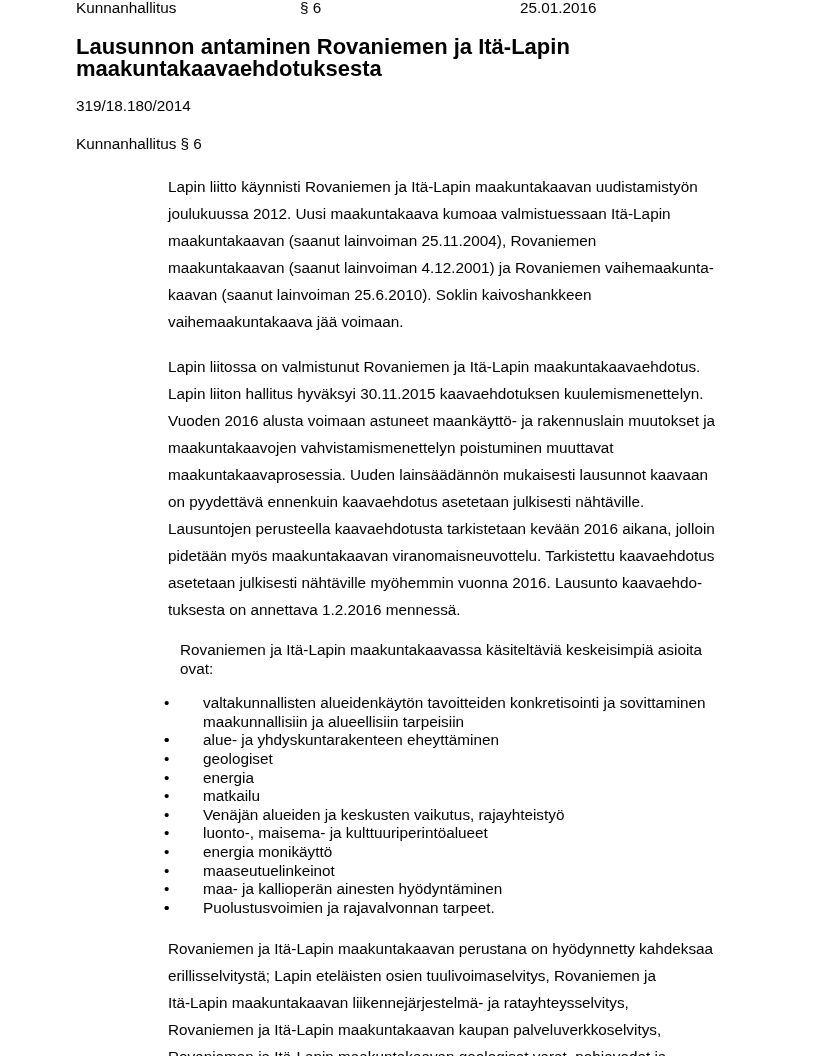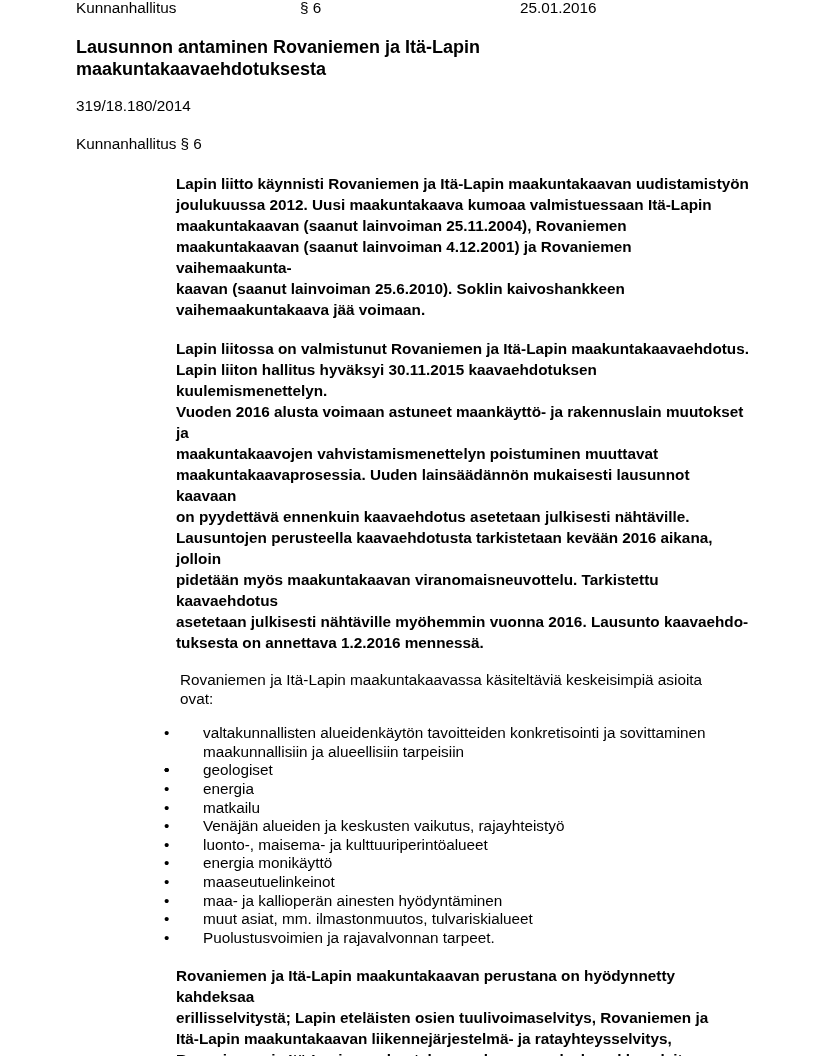--- a/index.html
+++ b/index.html
@@ -7,26 +7,26 @@
     width: 816px; height: 1056px; position: relative; overflow: hidden;
     font-family: "Liberation Sans", sans-serif; color: #000000;
     font-size: 15.3px;
   }
   .header-row { position: absolute; top: -3px; left: 0; width: 816px; height: 22px; line-height: 22px; }
   .hdr-left { position: absolute; left: 76px; }
   .hdr-mid { position: absolute; left: 300px; }
   .hdr-right { position: absolute; left: 520px; }
   .title {
     position: absolute; left: 76px; top: 36px; width: 600px;
-    font-weight: bold; font-size: 18px; line-height: 22px; margin: 0;
+    font-weight: bold; font-size: 22px; line-height: 22px; margin: 0;
   }
   .diary { position: absolute; left: 76px; top: 97px; line-height: 18px; }
   .section-ref { position: absolute; left: 76px; top: 135px; line-height: 18px; }
   .body { position: absolute; left: 164px; top: 173px; width: 585px; }
-  .para { margin: 0 0 18px 12px; line-height: 21px; white-space: pre-line; font-weight: bold; }
+  .para { margin: 0 0 18px 4px; line-height: 27px; white-space: pre-line; }
   .lead { margin: 16px; line-height: 18.6px; white-space: pre-line; }
   ul.topics { list-style: none; margin: 0 0 18px 0; padding: 0; }
   ul.topics li { position: relative; padding-left: 39px; line-height: 18.6px; white-space: pre-line; }
   .bullet { position: absolute; left: 0; top: 0; }
 </style>
 </head>
 <body>
 
 <div class="header-row">
   <span class="hdr-left">Kunnanhallitus</span>
@@ -57,30 +57,30 @@
 Lausuntojen perusteella kaavaehdotusta tarkistetaan kevään 2016 aikana, jolloin
 pidetään myös maakuntakaavan viranomaisneuvottelu. Tarkistettu kaavaehdotus
 asetetaan julkisesti nähtäville myöhemmin vuonna 2016. Lausunto kaavaehdo-
 tuksesta on annettava 1.2.2016 mennessä.</p>
   <p class="lead">Rovaniemen ja Itä-Lapin maakuntakaavassa käsiteltäviä keskeisimpiä asioita
 ovat:</p>
   <ul class="topics" id="topics-list">
       <li><span class="bullet">•</span><span>valtakunnallisten alueidenkäytön tavoitteiden konkretisointi ja sovittaminen
 maakunnallisiin ja alueellisiin tarpeisiin</span></li>
       <li><span class="bullet">•</span></li>
-      <li><span class="bullet">•</span></li>
+      <li><span class="bullet">•</span><span>alue- ja yhdyskuntarakenteen eheyttäminen</span></li>
       <li><span class="bullet">•</span><span>geologiset</span></li>
       <li><span class="bullet">•</span><span>energia</span></li>
       <li><span class="bullet">•</span><span>matkailu</span></li>
       <li><span class="bullet">•</span><span>Venäjän alueiden ja keskusten vaikutus, rajayhteistyö</span></li>
       <li><span class="bullet">•</span><span>luonto-, maisema- ja kulttuuriperintöalueet</span></li>
       <li><span class="bullet">•</span><span>energia monikäyttö</span></li>
       <li><span class="bullet">•</span><span>maaseutuelinkeinot</span></li>
       <li><span class="bullet">•</span><span>maa- ja kallioperän ainesten hyödyntäminen</span></li>
-      <li><span class="bullet">•</span><span>muut asiat, mm. ilmastonmuutos, tulvariskialueet</span></li>
+      <li><span class="bullet">•</span></li>
       <li><span class="bullet">•</span><span>Puolustusvoimien ja rajavalvonnan tarpeet.</span></li>
     </ul>
   <p class="para">Rovaniemen ja Itä-Lapin maakuntakaavan perustana on hyödynnetty kahdeksaa
 erillisselvitystä; Lapin eteläisten osien tuulivoimaselvitys, Rovaniemen ja
 Itä-Lapin maakuntakaavan liikennejärjestelmä- ja ratayhteysselvitys,
 Rovaniemen ja Itä-Lapin maakuntakaavan kaupan palveluverkkoselvitys,
 Rovaniemen ja Itä-Lapin maakuntakaavan geologiset varat, pohjavedet ja
 turvetuotantoon soveltuvat suot -selvitys, Rovaniemen ja Itä-Lapin
 maakuntakaavan maisema- ja luonnonympäristöselvitys, Rovaniemen ja
 Itä-Lapin kulttuuriympäristöselvitys, Rovaniemen ja Itä-Lapin kiinteät

